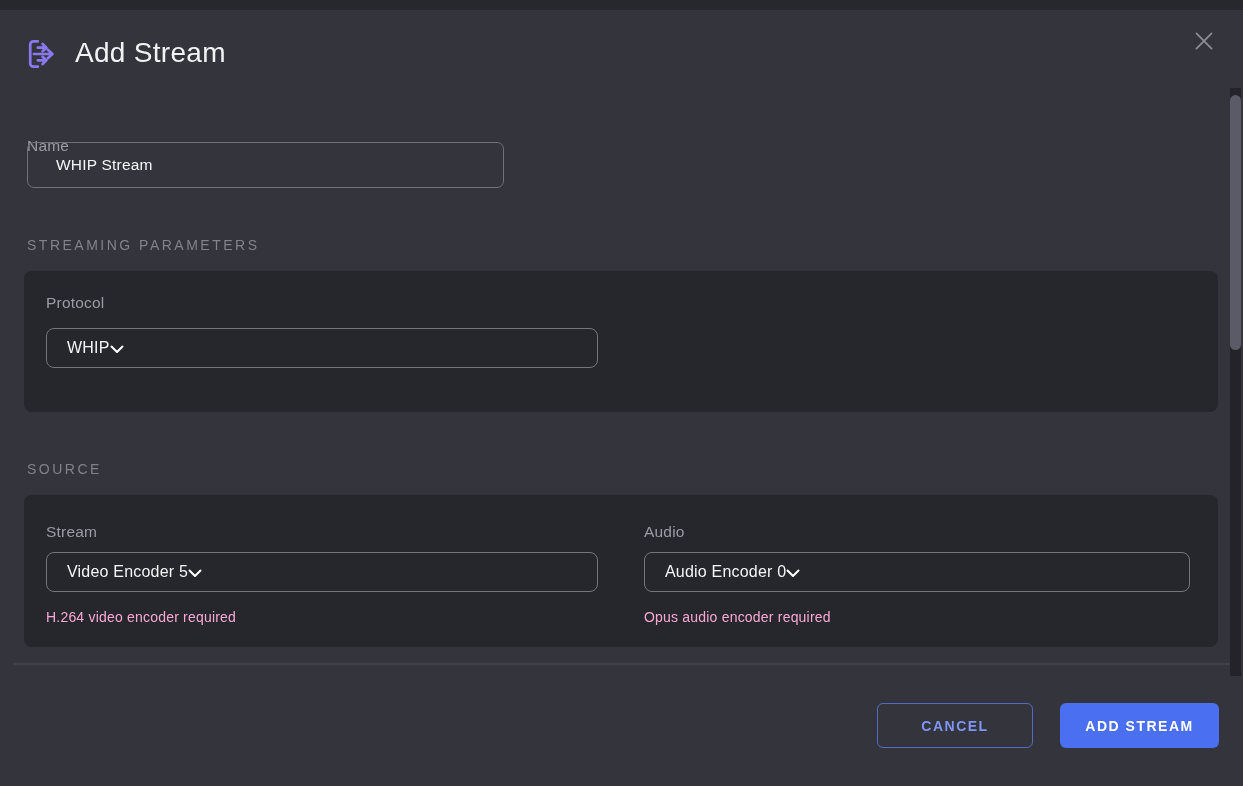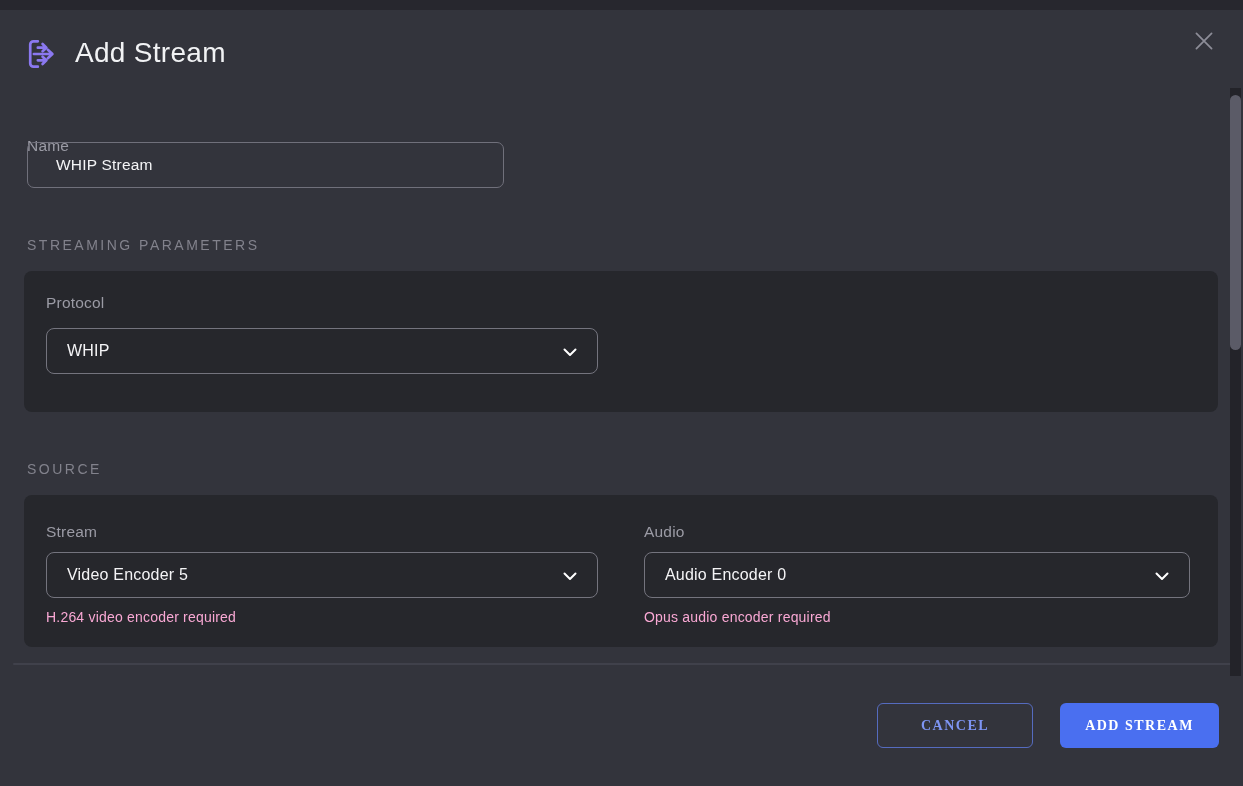--- a/index.html
+++ b/index.html
@@ -49,23 +49,23 @@
   .panel {
     position: absolute; left: 24px; width: 1194px;
     background: #26272c; border-radius: 8px;
   }
   .panel-1 { top: 271px; height: 141px; }
   .panel-2 { top: 495px; height: 152px; }
   .panel .inner-label {
     position: absolute; font-size: 15.5px; color: #9b9ba5; letter-spacing: 0.2px;
   }
   .select-control {
-    position: absolute; height: 46px;
+    position: absolute; height: 40px;
     border: 1px solid #74747e; border-radius: 8px;
-    display: flex; align-items: center; justify-content: space-between;
+    display: flex; align-items: center; 
     padding: 0 20px; cursor: pointer;
     font-size: 16px; color: #f4f4f6; letter-spacing: 0.2px;
     background: transparent;
   }
   .protocol-label { left: 22px; top: 23px; }
   .protocol-select { left: 22px; top: 57px; width: 552px; }
   .video-label { left: 22px; top: 28px; }
   .video-select { left: 22px; top: 57px; width: 552px; }
   .video-helper { left: 22px; top: 114px; }
   .audio-label { left: 620px; top: 28px; }
@@ -75,21 +75,21 @@
     position: absolute; font-size: 14px; color: #f9a8d4; letter-spacing: 0.2px;
   }
   .chevron { flex: 0 0 auto; margin-top: 2px; }
   
   .footer-divider {
     position: absolute; left: 13px; top: 663px; width: 1218px; height: 2px;
     background: #40414b; border-radius: 1px;
   }
   .btn {
     position: absolute; top: 703px; height: 45px; border-radius: 6px;
-    font-family: Liberation Serif, serif; font-size: 14px; font-weight: bold; letter-spacing: 1.5px;
+    font-family: Liberation Sans, sans-serif; font-size: 14px; font-weight: bold; letter-spacing: 1.5px;
     display: flex; align-items: center; justify-content: center; cursor: pointer;
   }
   .btn-cancel {
     left: 877px; width: 156px;
     background: transparent; border: 1px solid rgba(98,125,235,0.75);
     color: #7e95f4;
   }
   .btn-submit {
     left: 1060px; width: 159px;
     background: #4a6ff0; border: none; color: #ffffff;

